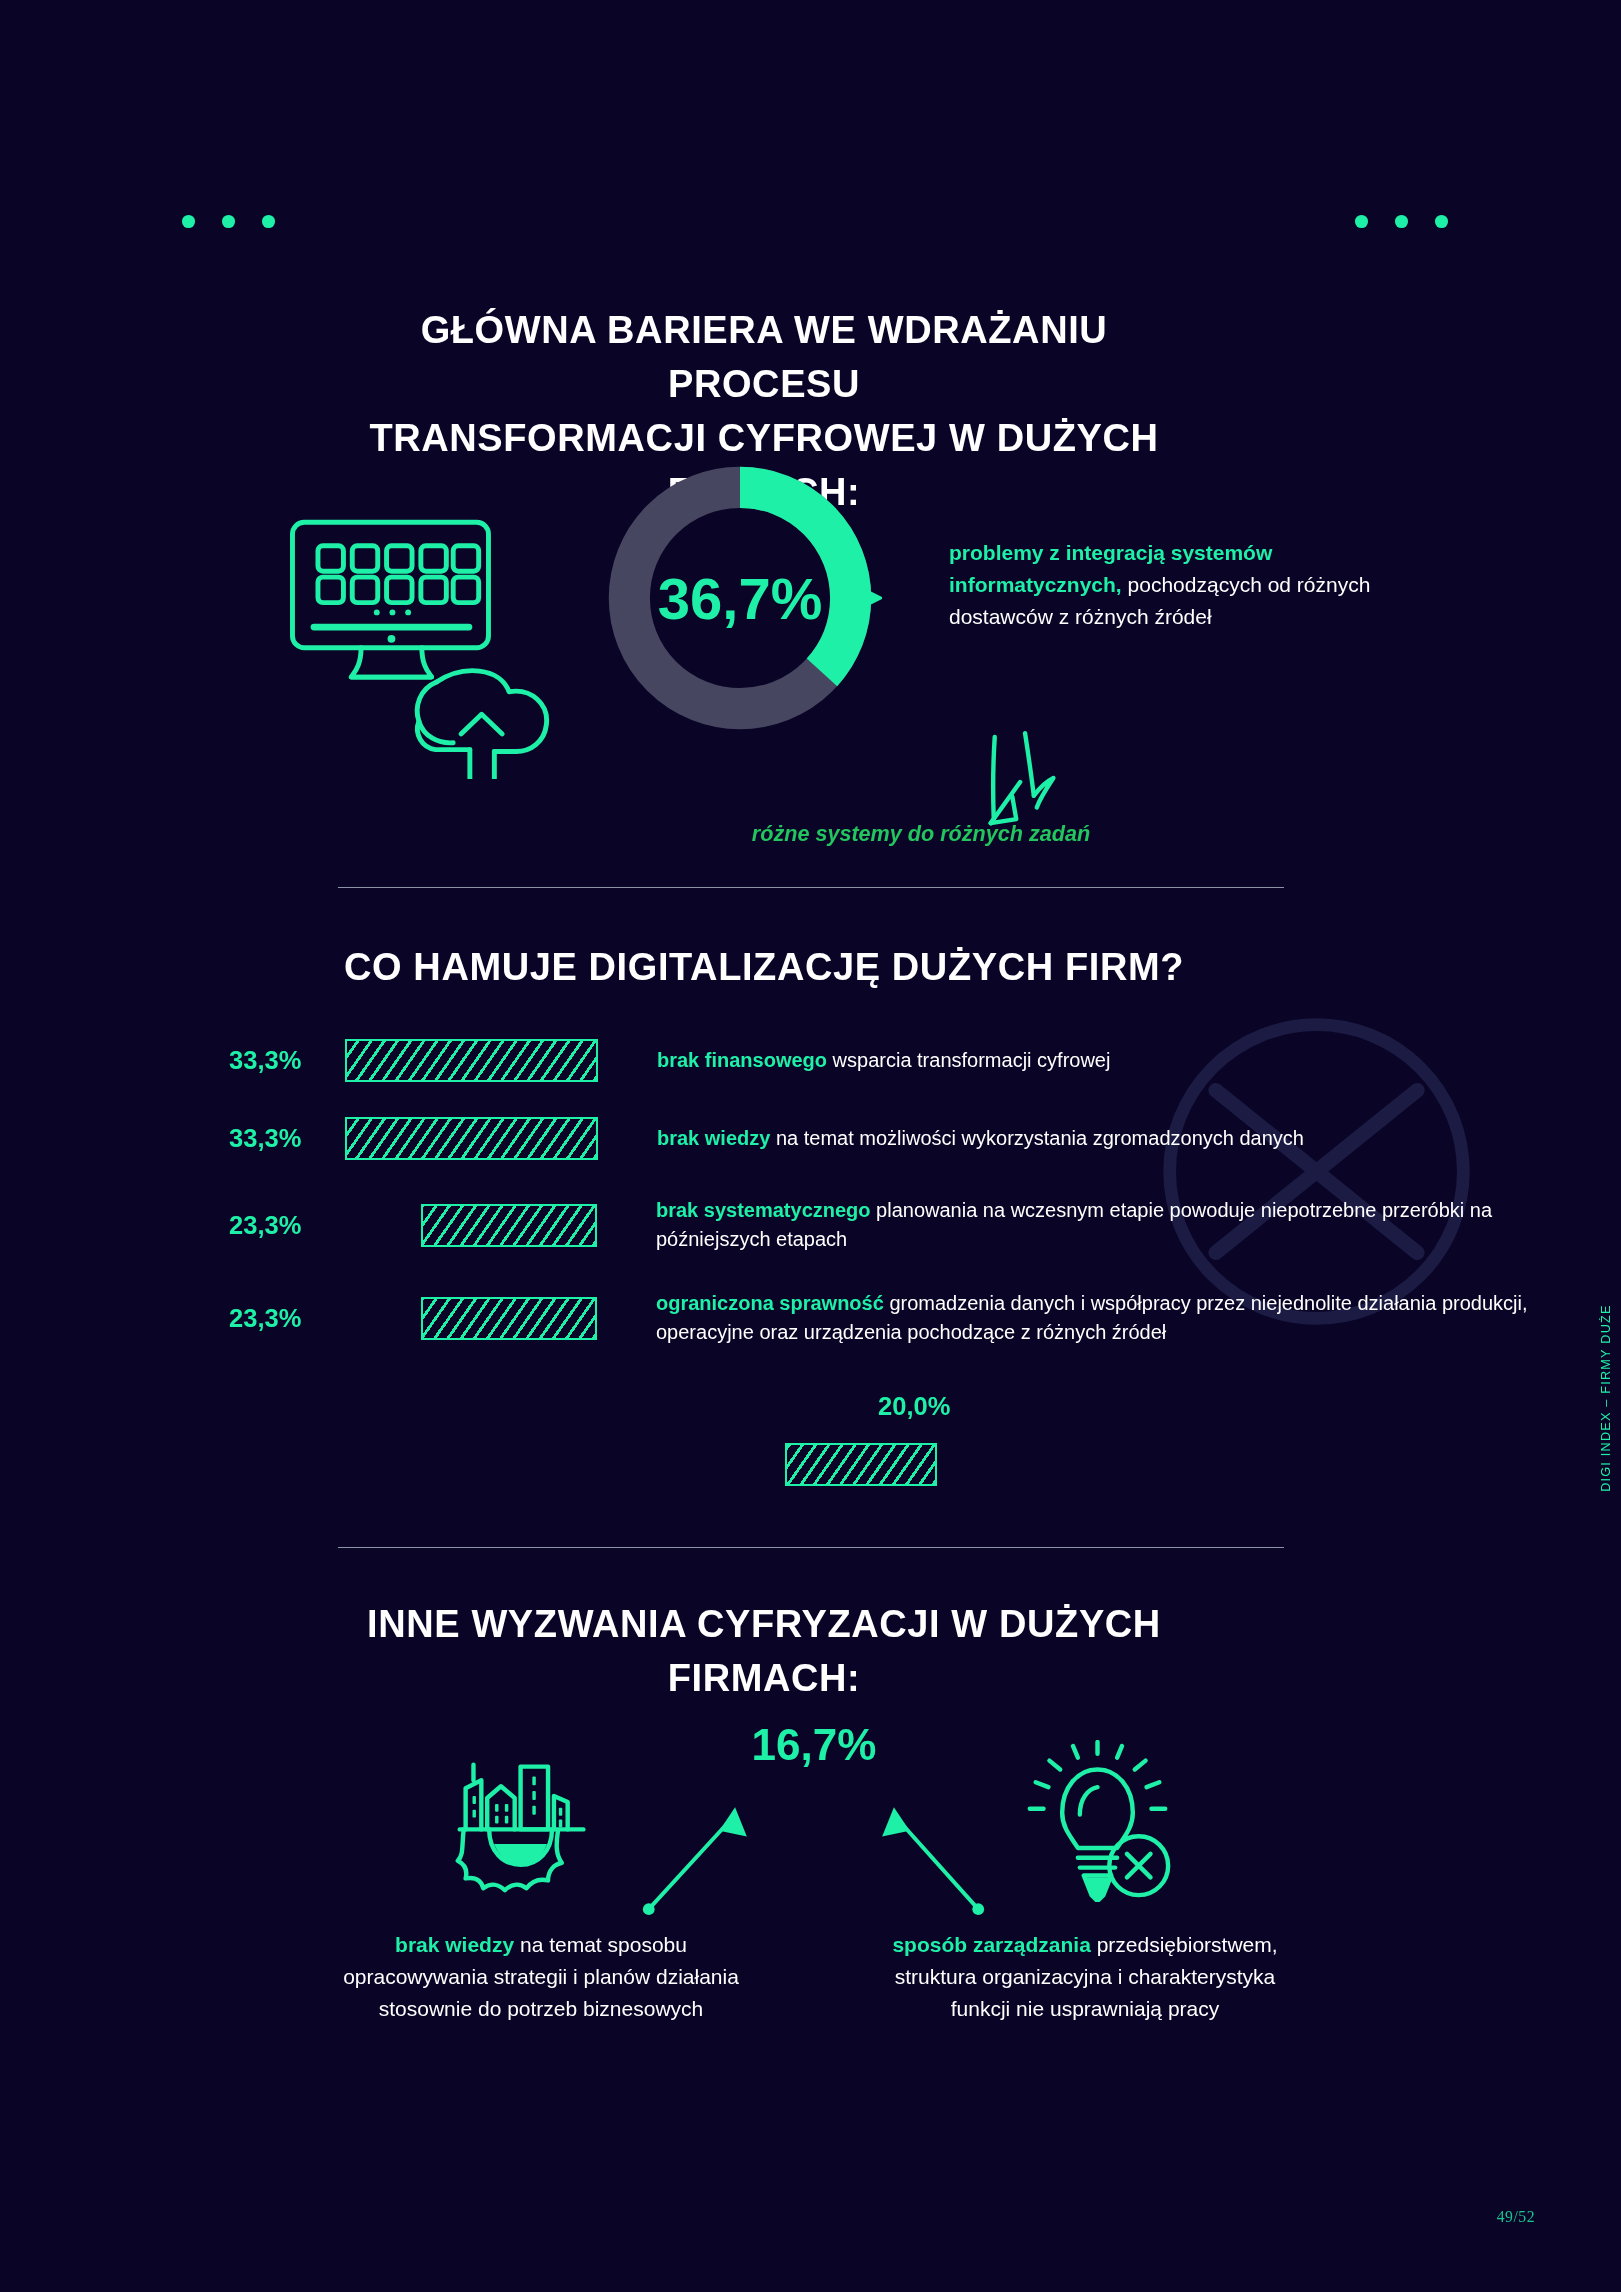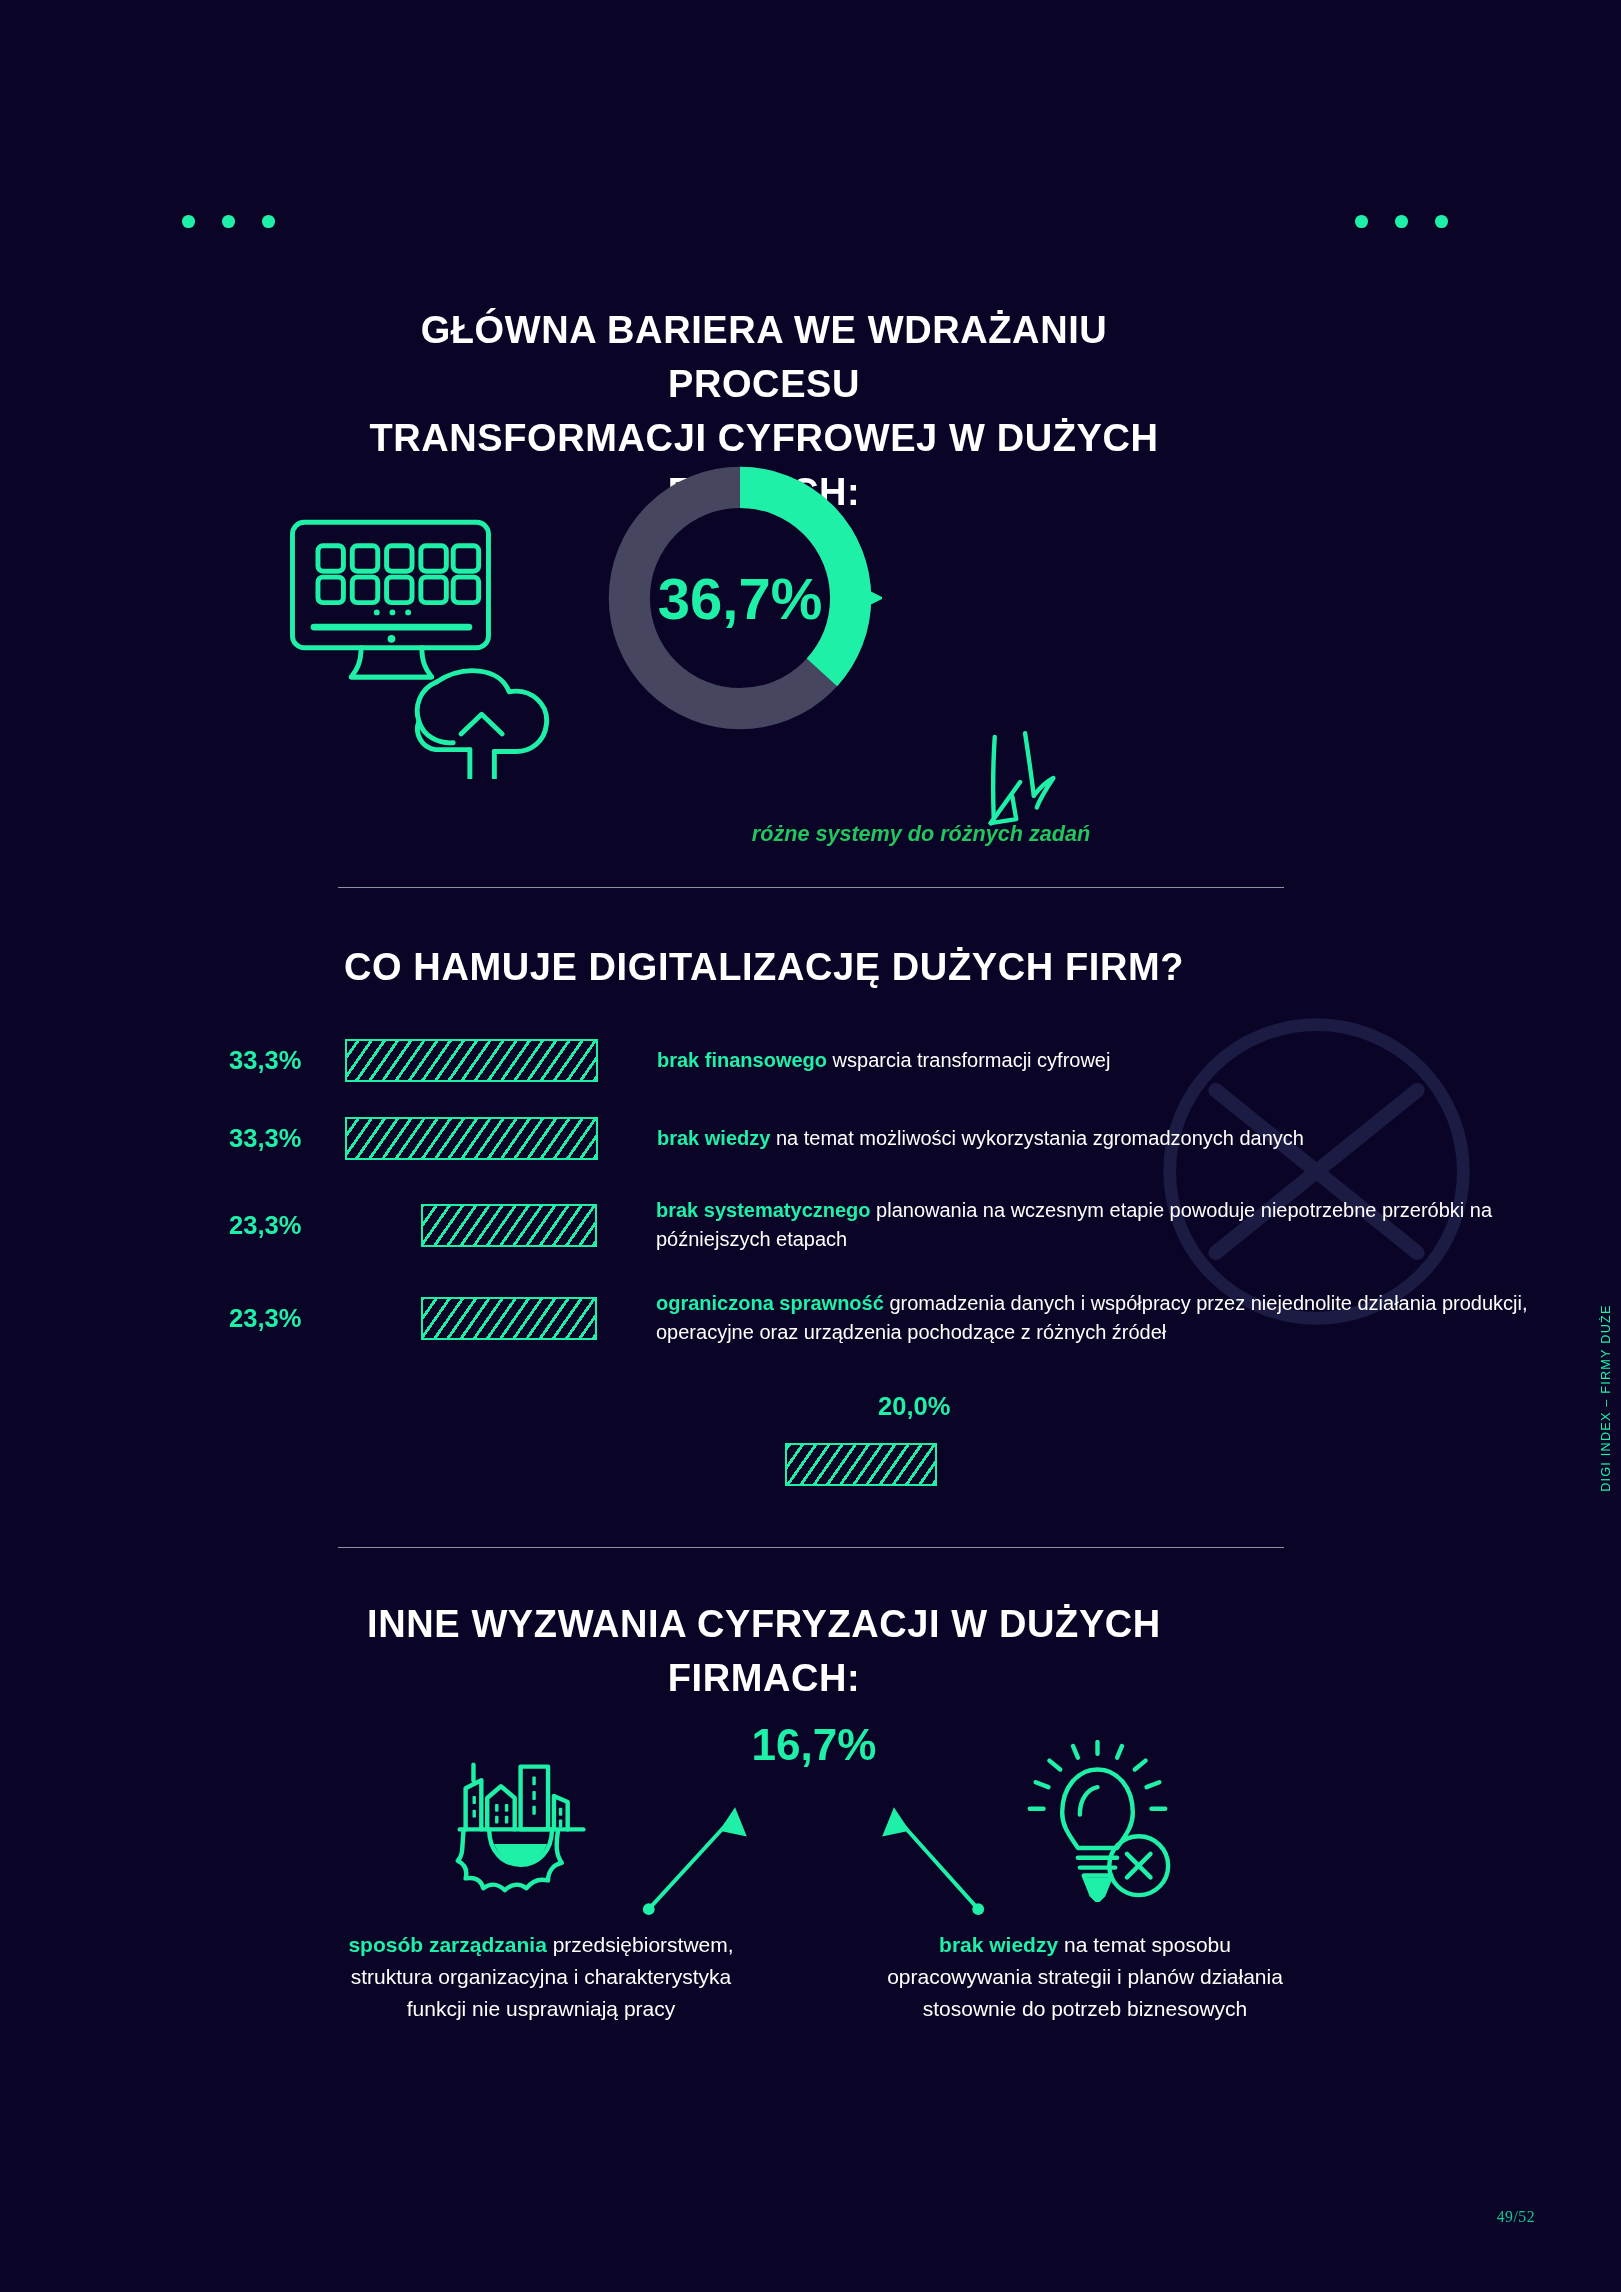--- a/index.html
+++ b/index.html
@@ -243,20 +243,23 @@
 
       <circle cx="145" cy="145" r="113" fill="none" stroke="#464661" stroke-width="42"></circle>
 
       <circle cx="145" cy="145" r="113" fill="none" stroke="#1ff0a8" stroke-width="42" stroke-dasharray="260.5 449.6" transform="rotate(-90 145 145)"></circle>
 
       <polygon points="266,132 292,145 266,158" fill="#1ff0a8"></polygon>
     </svg>
     <div class="donut-label">36,7%</div>
   </div>
 
+  <div class="donut-callout">
+    <span class="hl">problemy z integracją systemów informatycznych,</span><span> pochodzących od różnych dostawców z różnych źródeł</span>
+  </div>
 
   <svg style="position:absolute; left:983px; top:725px;" width="88" height="113" viewBox="0 0 90 115">
     <g fill="none" stroke="#1ff0a8" stroke-width="4.5" stroke-linecap="round" stroke-linejoin="round">
       <path d="M12 12 C10 42 10 68 11 96 L8 100"></path>
       <path d="M8 100 L38 58"></path>
       <path d="M8 100 L34 96 L30 73"></path>
       <path d="M43 8 C47 34 50 56 52 72"></path>
       <path d="M52 72 C58 64 66 57 72 54 C64 66 58 76 55 84"></path>
     </g>
   </svg>
@@ -376,21 +379,21 @@
     <path d="M66 140 L94 140 L86 158 L80 164 L74 158 Z" fill="#1ff0a8"></path>
     <g fill="none" stroke="#1ff0a8" stroke-width="4.5" stroke-linecap="round">
       <circle cx="122" cy="128" r="30"></circle>
       <line x1="110" y1="116" x2="134" y2="140"></line>
       <line x1="134" y1="116" x2="110" y2="140"></line>
     </g>
   </svg>
 
   <div class="bottom-cols">
     <div class="bcol">
+      <span class="hl">brak wiedzy</span><span> na temat sposobu opracowywania strategii i planów działania stosownie do potrzeb biznesowych</span>
+    </div>
+    <div class="bcol">
       <span class="hl">sposób zarządzania</span><span> przedsiębiorstwem, struktura organizacyjna i charakterystyka funkcji nie usprawniają pracy</span>
     </div>
-    <div class="bcol">
-      <span class="hl">brak wiedzy</span><span> na temat sposobu opracowywania strategii i planów działania stosownie do potrzeb biznesowych</span>
-    </div>
   </div>
 
 </div>
 
 
 </body></html>

